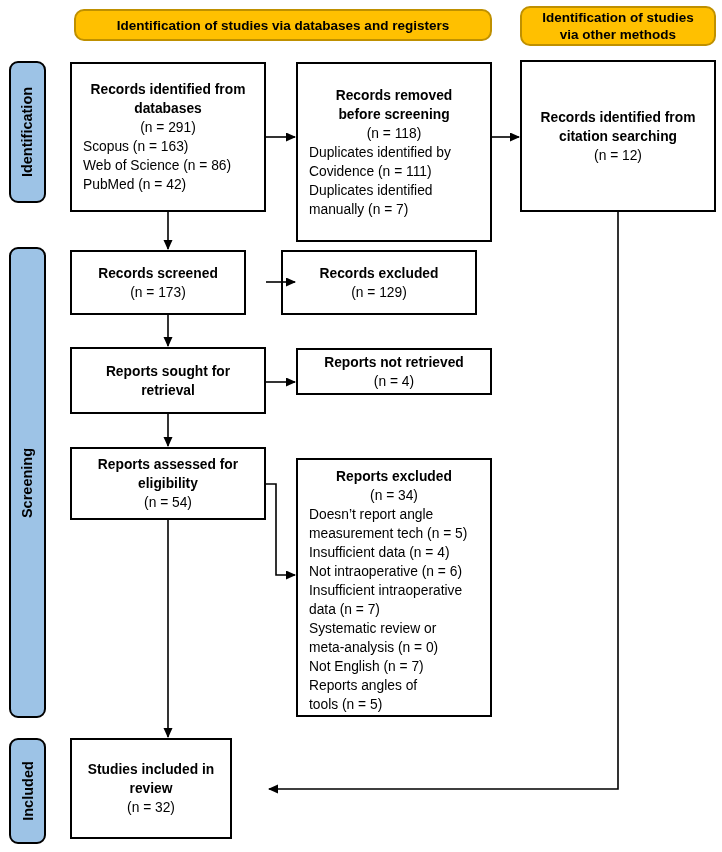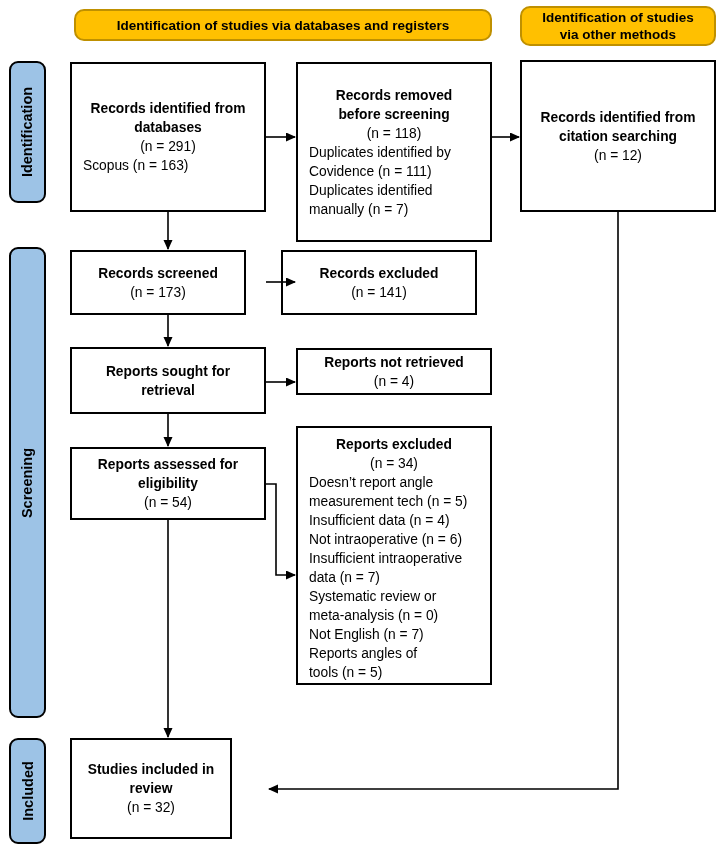--- a/index.html
+++ b/index.html
@@ -68,20 +68,22 @@
   <div class="stage" style="left:9px;top:738px;width:37px;height:106px">
     <span>Included</span>
   </div>
 
   <div class="box" style="left:70px;top:62px;width:196px;height:150px">
     <div class="box-title">Records identified from
 databases</div>
     <div class="box-count">(n = 291)</div>
     <div class="box-list">
         <div class="list-line">Scopus (n = 163)</div>
+        <div class="list-line">Web of Science (n = 86)</div>
+        <div class="list-line">PubMed (n = 42)</div>
       </div>
   </div>
 
   <div class="box" style="left:296px;top:62px;width:196px;height:180px">
     <div class="box-title">Records removed
 before screening</div>
     <div class="box-count">(n = 118)</div>
     <div class="box-list">
         <div class="list-line">Duplicates identified by
 Covidence (n = 111)</div>
@@ -96,40 +98,40 @@
     <div class="box-count">(n = 12)</div>
   </div>
 
   <div class="box" style="left:70px;top:250px;width:176px;height:65px">
     <div class="box-title">Records screened</div>
     <div class="box-count">(n = 173)</div>
   </div>
 
   <div class="box" style="left:281px;top:250px;width:196px;height:65px">
     <div class="box-title">Records excluded</div>
-    <div class="box-count">(n = 141)</div>
+    <div class="box-count">(n = 129)</div>
   </div>
 
   <div class="box" style="left:70px;top:347px;width:196px;height:67px">
     <div class="box-title">Reports sought for
 retrieval</div>
   </div>
 
   <div class="box" style="left:296px;top:348px;width:196px;height:47px">
     <div class="box-title">Reports not retrieved</div>
     <div class="box-count">(n = 4)</div>
   </div>
 
   <div class="box" style="left:70px;top:447px;width:196px;height:73px">
     <div class="box-title">Reports assessed for
 eligibility</div>
     <div class="box-count">(n = 54)</div>
   </div>
 
-  <div class="box top-align" style="left:296px;top:426px;width:196px;height:259px">
+  <div class="box top-align" style="left:296px;top:458px;width:196px;height:259px">
     <div class="box-title">Reports excluded</div>
     <div class="box-count">(n = 34)</div>
     <div class="box-list">
         <div class="list-line">Doesn’t report angle
 measurement tech (n = 5)</div>
         <div class="list-line">Insufficient data (n = 4)</div>
         <div class="list-line">Not intraoperative (n = 6)</div>
         <div class="list-line">Insufficient intraoperative
 data (n = 7)</div>
         <div class="list-line">Systematic review or

